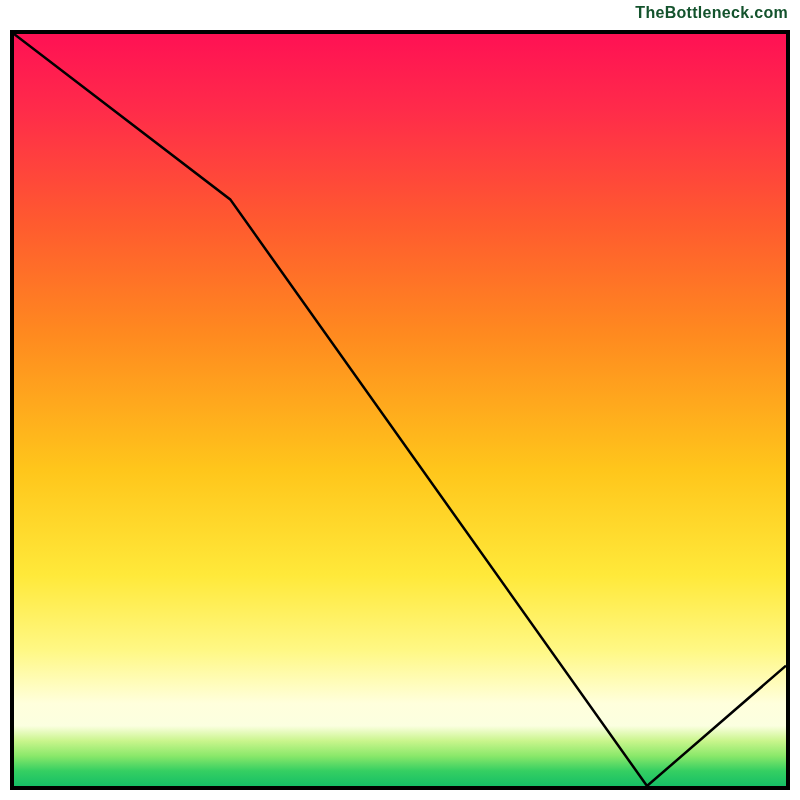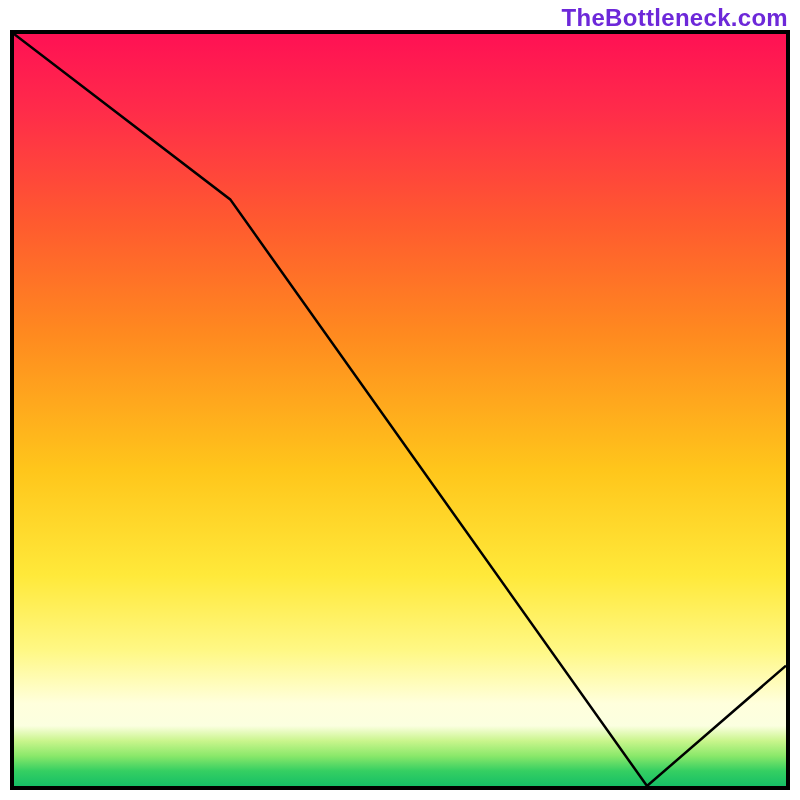--- a/index.html
+++ b/index.html
@@ -12,23 +12,23 @@
   }
   .container {
     position: relative;
     width: 800px;
     height: 800px;
   }
   .attribution {
     position: absolute;
     top: 4px;
     right: 12px;
-    font-size: 24px;
+    font-size: 16px;
     font-weight: 600;
-    color: #6d28d9;
+    color: #14532d;
     letter-spacing: 0.3px;
   }
   .plot-frame {
     position: absolute;
     left: 10px;
     top: 30px;
     width: 780px;
     height: 760px;
     border: 4px solid #000000;
     box-sizing: border-box;

